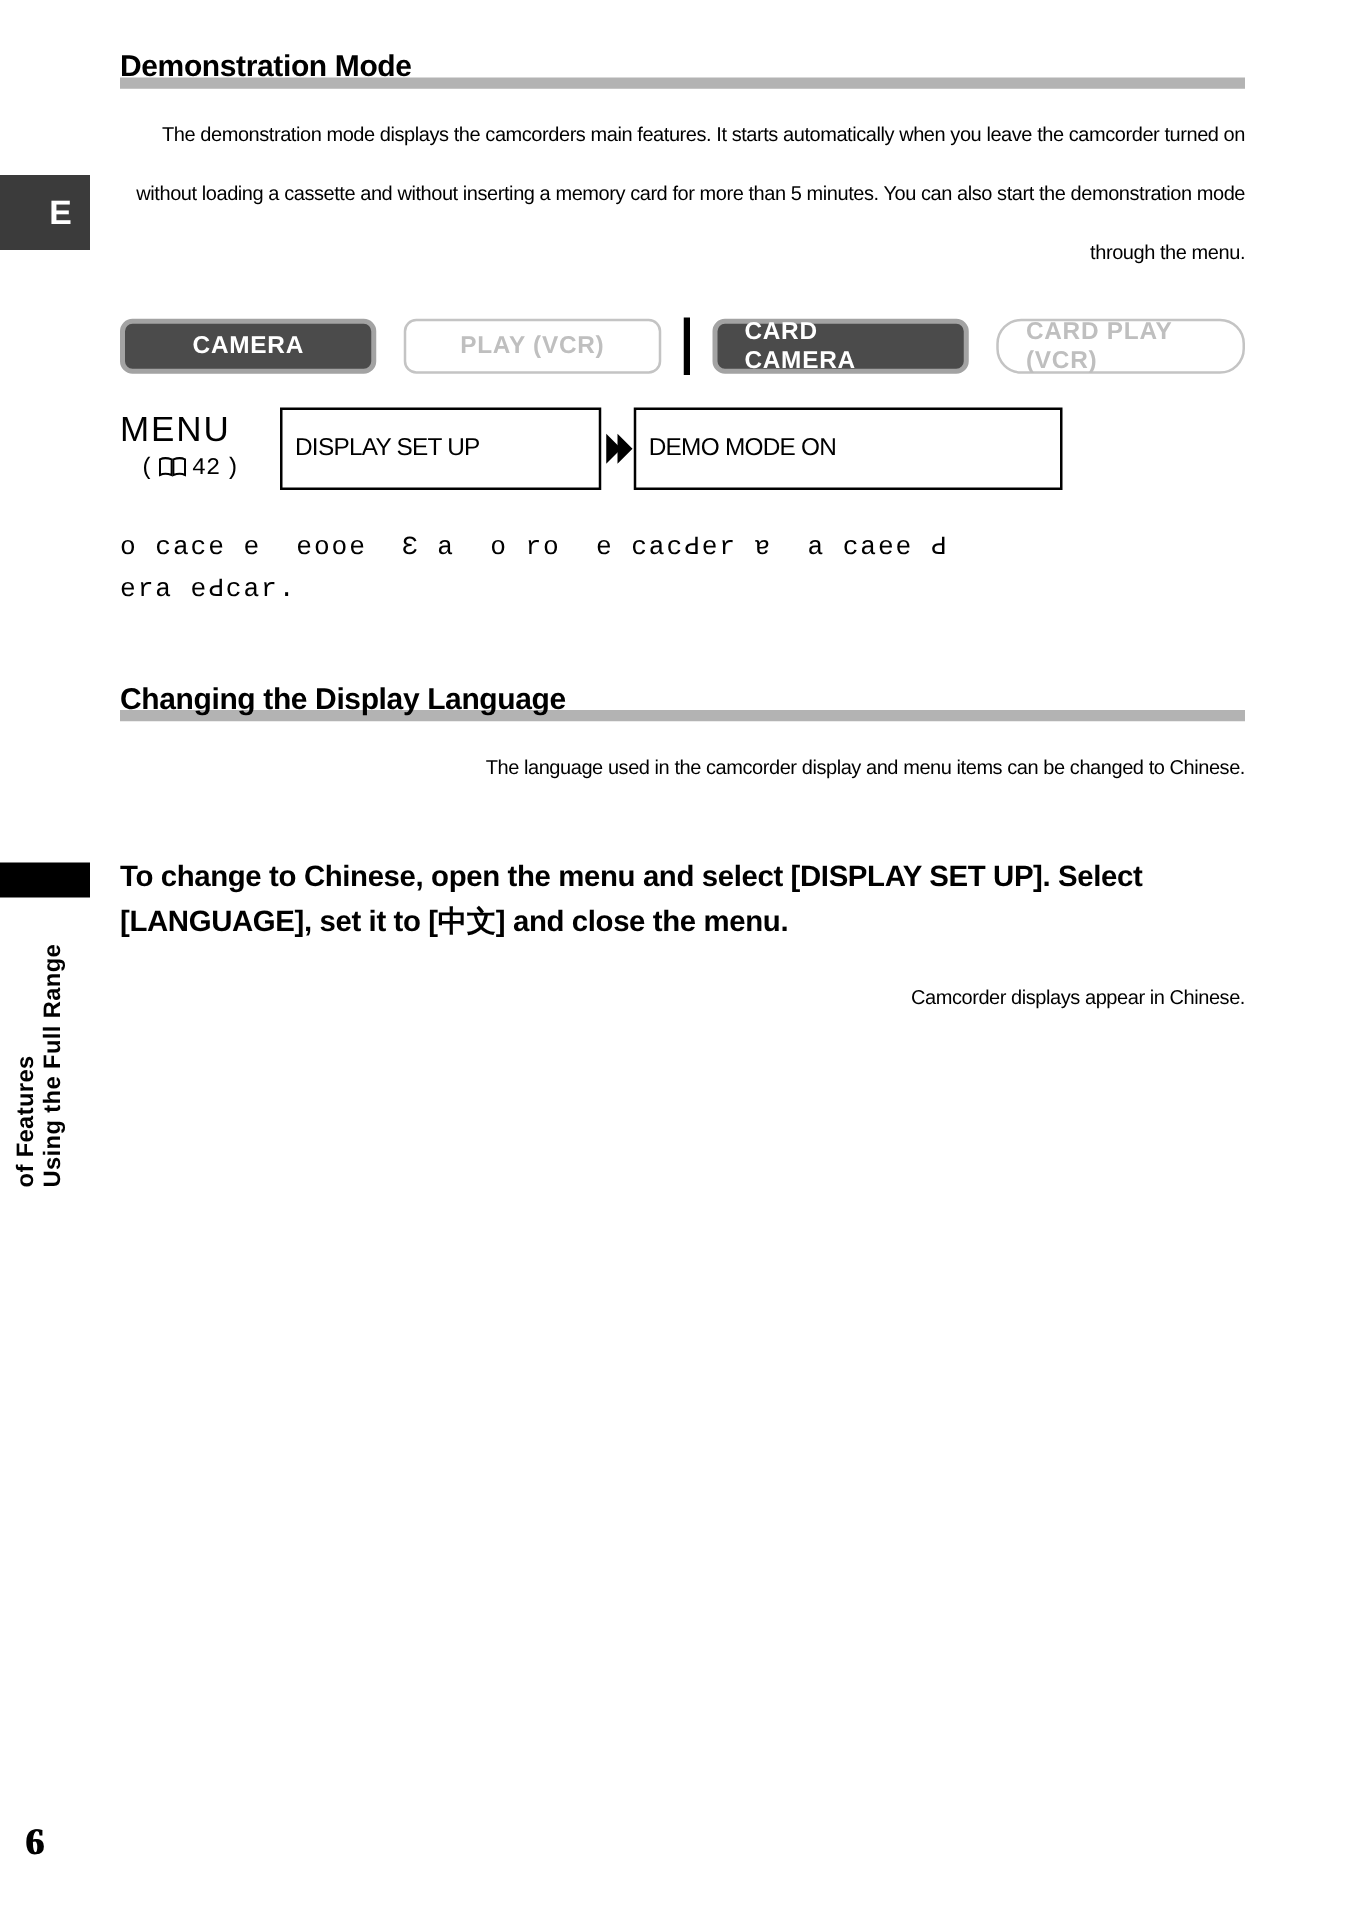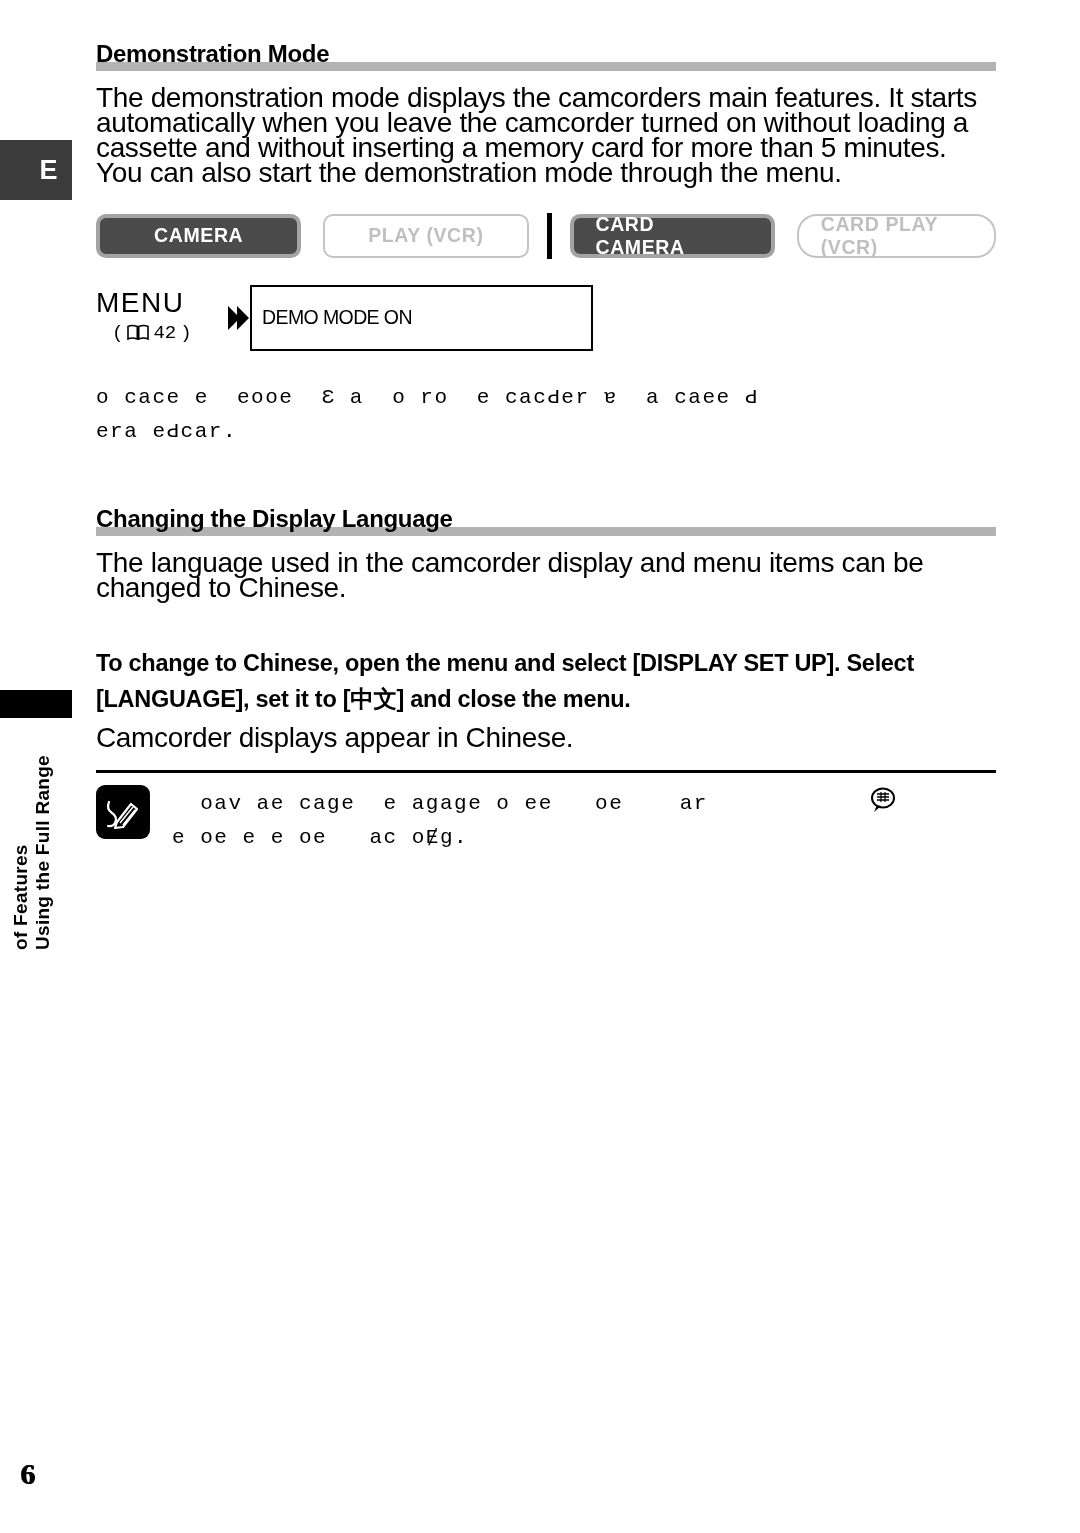--- a/index.html
+++ b/index.html
@@ -88,23 +88,24 @@
   }
   .heading-rule {
     height: 9px;
     background: #b3b3b3;
     margin-top: -6px;
     margin-bottom: 14px;
   }
   .heading-rule.second { margin-top: -5px; }
 
   p.body-text {
-    font-size: 28px;
-    line-height: 25px;
+    font-size: 16px;
+    line-height: 47px;
     letter-spacing: -0.35px;
+    text-align: right;
   }
 
   
   .mode-row {
     display: flex;
     align-items: center;
     margin-top: 28px;
     margin-bottom: 26px;
   }
   .mode-btn {
@@ -289,20 +290,23 @@
           <svg viewBox="0 0 22 17" width="22" height="17">
             <path d="M1 2.5 Q5 0.5 10.3 2.5 L10.3 15 Q5 13 1 15 Z" fill="none" stroke="#000" stroke-width="1.6"></path>
             <path d="M21 2.5 Q17 0.5 11.7 2.5 L11.7 15 Q17 13 21 15 Z" fill="none" stroke="#000" stroke-width="1.6"></path>
           </svg>
         </span>
         <span>42</span>
         <span>)</span>
       </div>
     </div>
 
+    <div class="menu-box first">
+      <span>DISPLAY SET UP</span>
+    </div>
 
     <div class="menu-arrow">
       <svg viewBox="0 0 26 30" width="26" height="30">
         <path d="M4 3 L16 15 L4 27 Z" fill="#000"></path>
         <path d="M13 3 L25 15 L13 27 Z" fill="#000"></path>
       </svg>
     </div>
 
     <div class="menu-box second">
       <span>DEMO MODE   ON</span>
@@ -313,35 +317,16 @@
   <pre class="mono-block"><span>o cace e  eooe  Ɛ a  o ro  e cacԀer ɐ  a caee Ԁ</span>
 <span>era eԀcar.</span></pre>
 
   <h1 class="section-heading" style="margin-top:56px;">Changing the Display Language</h1>
   <div class="heading-rule second"></div>
 
   <p class="body-text">The language used in the camcorder display and menu items can be changed to Chinese.</p>
 
   <p class="instruction" style="margin-top:45px;">To change to Chinese, open the menu and select [DISPLAY SET UP]. Select [LANGUAGE], set it to [中文] and close the menu.</p>
 
-  <p class="body-text" style="margin-top:8px;">Camcorder displays appear in Chinese.</p>
-
-  <div class="note-box">
-    <div class="note-icon">
-      <svg viewBox="0 0 40 40" width="40" height="40">
-        <path d="M6 10 Q3 17 9 21 Q15 25 12 31 Q10 35 5 34" fill="none" stroke="#fff" stroke-width="2.2" stroke-linecap="round"></path>
-        <path d="M14 30 L28 12 L34 17 L20 35 L12 36 Z" fill="none" stroke="#fff" stroke-width="2.2" stroke-linejoin="round"></path>
-        <path d="M17 31 L30 15 M20 33 L32 18" stroke="#fff" stroke-width="1.6"></path>
-      </svg>
-    </div>
-    <div class="note-text"><span>  oaᴠ ae cage  e agage o ee   oe    ar</span>
-<span>e oe e e oe   ac oɆg.</span></div>
-    <div class="note-side-icon">
-      <svg viewBox="0 0 30 30" width="30" height="30">
-        <ellipse cx="15" cy="13" rx="11" ry="9.5" fill="none" stroke="#000" stroke-width="2"></ellipse>
-        <path d="M9 20 L6 27 L13 21 Z" fill="#000"></path>
-        <path d="M9 9 H21 M9 12 H21 M9 15 H21" stroke="#000" stroke-width="1.6"></path>
-        <path d="M13 7 V17 M17 7 V17" stroke="#000" stroke-width="1.2"></path>
-      </svg>
-    </div>
-  </div>
+  <p class="body-text" style="margin-top:20px;">Camcorder displays appear in Chinese.</p>
+
 
 </div>
 
 </body></html>

